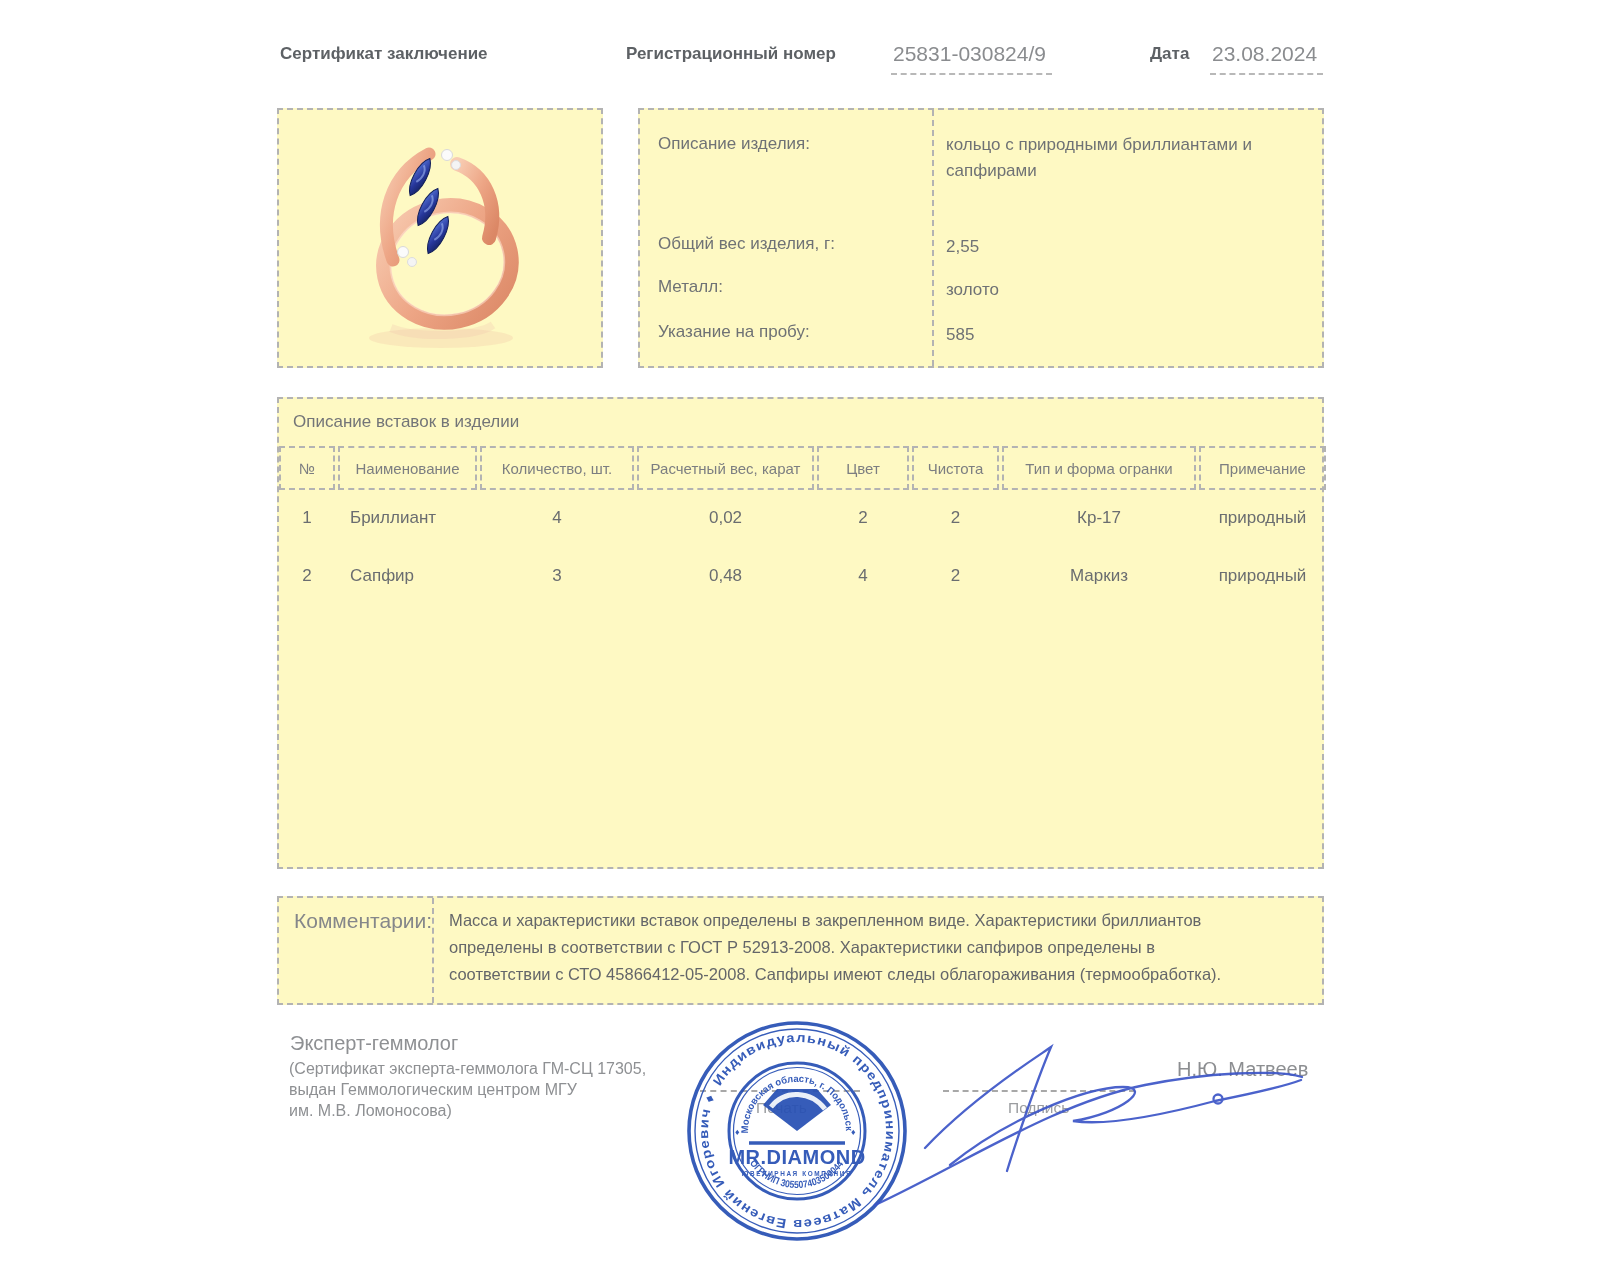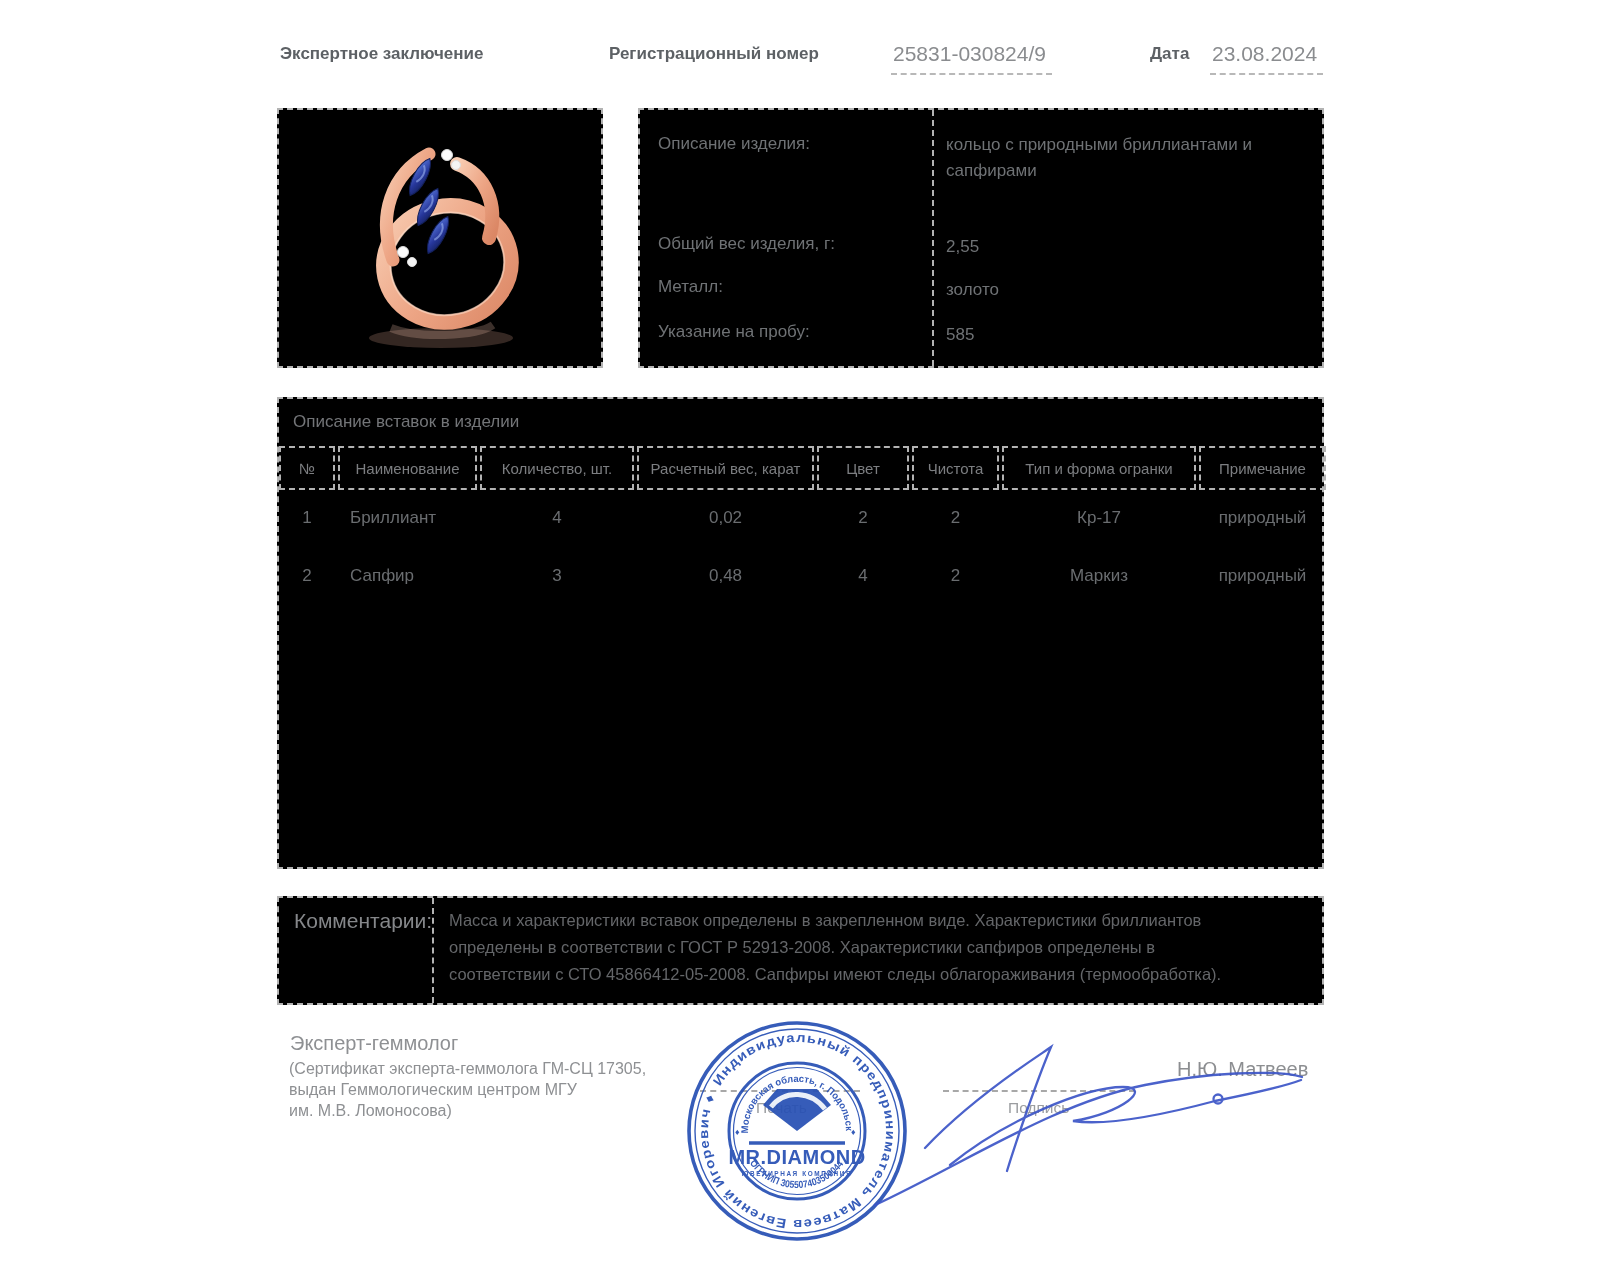--- a/index.html
+++ b/index.html
@@ -7,21 +7,21 @@
     width:1600px;height:1280px;background:#ffffff;position:relative;
     font-family:"Liberation Sans","DejaVu Sans",sans-serif;
     -webkit-font-smoothing:antialiased;overflow:hidden;
   }
   .abs{position:absolute;}
   
   .h-label{font-size:17px;font-weight:700;color:#5d6165;white-space:nowrap;}
   .h-value{font-size:21px;color:#8a8c8f;white-space:nowrap;
            border-bottom:2.5px dashed #b8b8b8;padding:0 6px 7px 2px;}
   
-  .dbox{border:2px dashed #b3b3b3;box-sizing:border-box;background:#000000;text-decoration:underline;}
+  .dbox{border:2px dashed #b3b3b3;box-sizing:border-box;background:#fef9c3;text-decoration:underline;}
   
   .info-label{font-size:17px;color:#6f7275;white-space:nowrap;}
   .info-value{font-size:17px;color:#6f7275;line-height:26px;}
   .vdash{border-left:2px dashed #b3b3b3;}
   
   .tbl-title{font-size:17px;color:#737578;}
   .hcell{position:absolute;top:47px;height:44px;border:2px dashed #b3b3b3;
          box-sizing:border-box;display:flex;align-items:center;justify-content:center;
          font-size:15px;color:#7c7e81;white-space:nowrap;}
   .dcell{position:absolute;height:24px;font-size:17px;color:#6a6d70;
@@ -38,22 +38,22 @@
   .ft-title{font-size:20px;color:#8e9093;}
   .ft-line{font-size:16px;color:#8e9093;line-height:21px;white-space:nowrap;}
   .ph-line{border-top:2px dashed #a8a8a8;height:0;}
   .ph-label{font-size:15.5px;color:#9b9da0;white-space:nowrap;}
   .signer{font-size:20px;color:#8c8e91;white-space:nowrap;}
   .stamp-svg{opacity:.93;}
 </style>
 </head>
 <body>
 
-<div class="abs h-label" style="left:280px;top:44px;">Экспертное заключение</div>
-<div class="abs h-label" style="left:609px;top:44px;">Регистрационный номер</div>
+<div class="abs h-label" style="left:280px;top:44px;">Сертификат заключение</div>
+<div class="abs h-label" style="left:626px;top:44px;">Регистрационный номер</div>
 <div class="abs h-value" style="left:891px;top:42px;min-width:142px;">25831-030824/9</div>
 <div class="abs h-label" style="left:1150px;top:44px;">Дата</div>
 <div class="abs h-value" style="left:1210px;top:42px;min-width:86px;">23.08.2024</div>
 
 <div class="abs dbox" style="left:277px;top:108px;width:326px;height:260px;">
   <svg width="322" height="256" viewBox="0 0 322 256">
     <defs>
       <linearGradient id="gg" x1="0" y1="0" x2="1" y2="1">
         <stop offset="0" stop-color="#f8cdb3"></stop>
           <stop offset="0.5" stop-color="#eda585"></stop>

